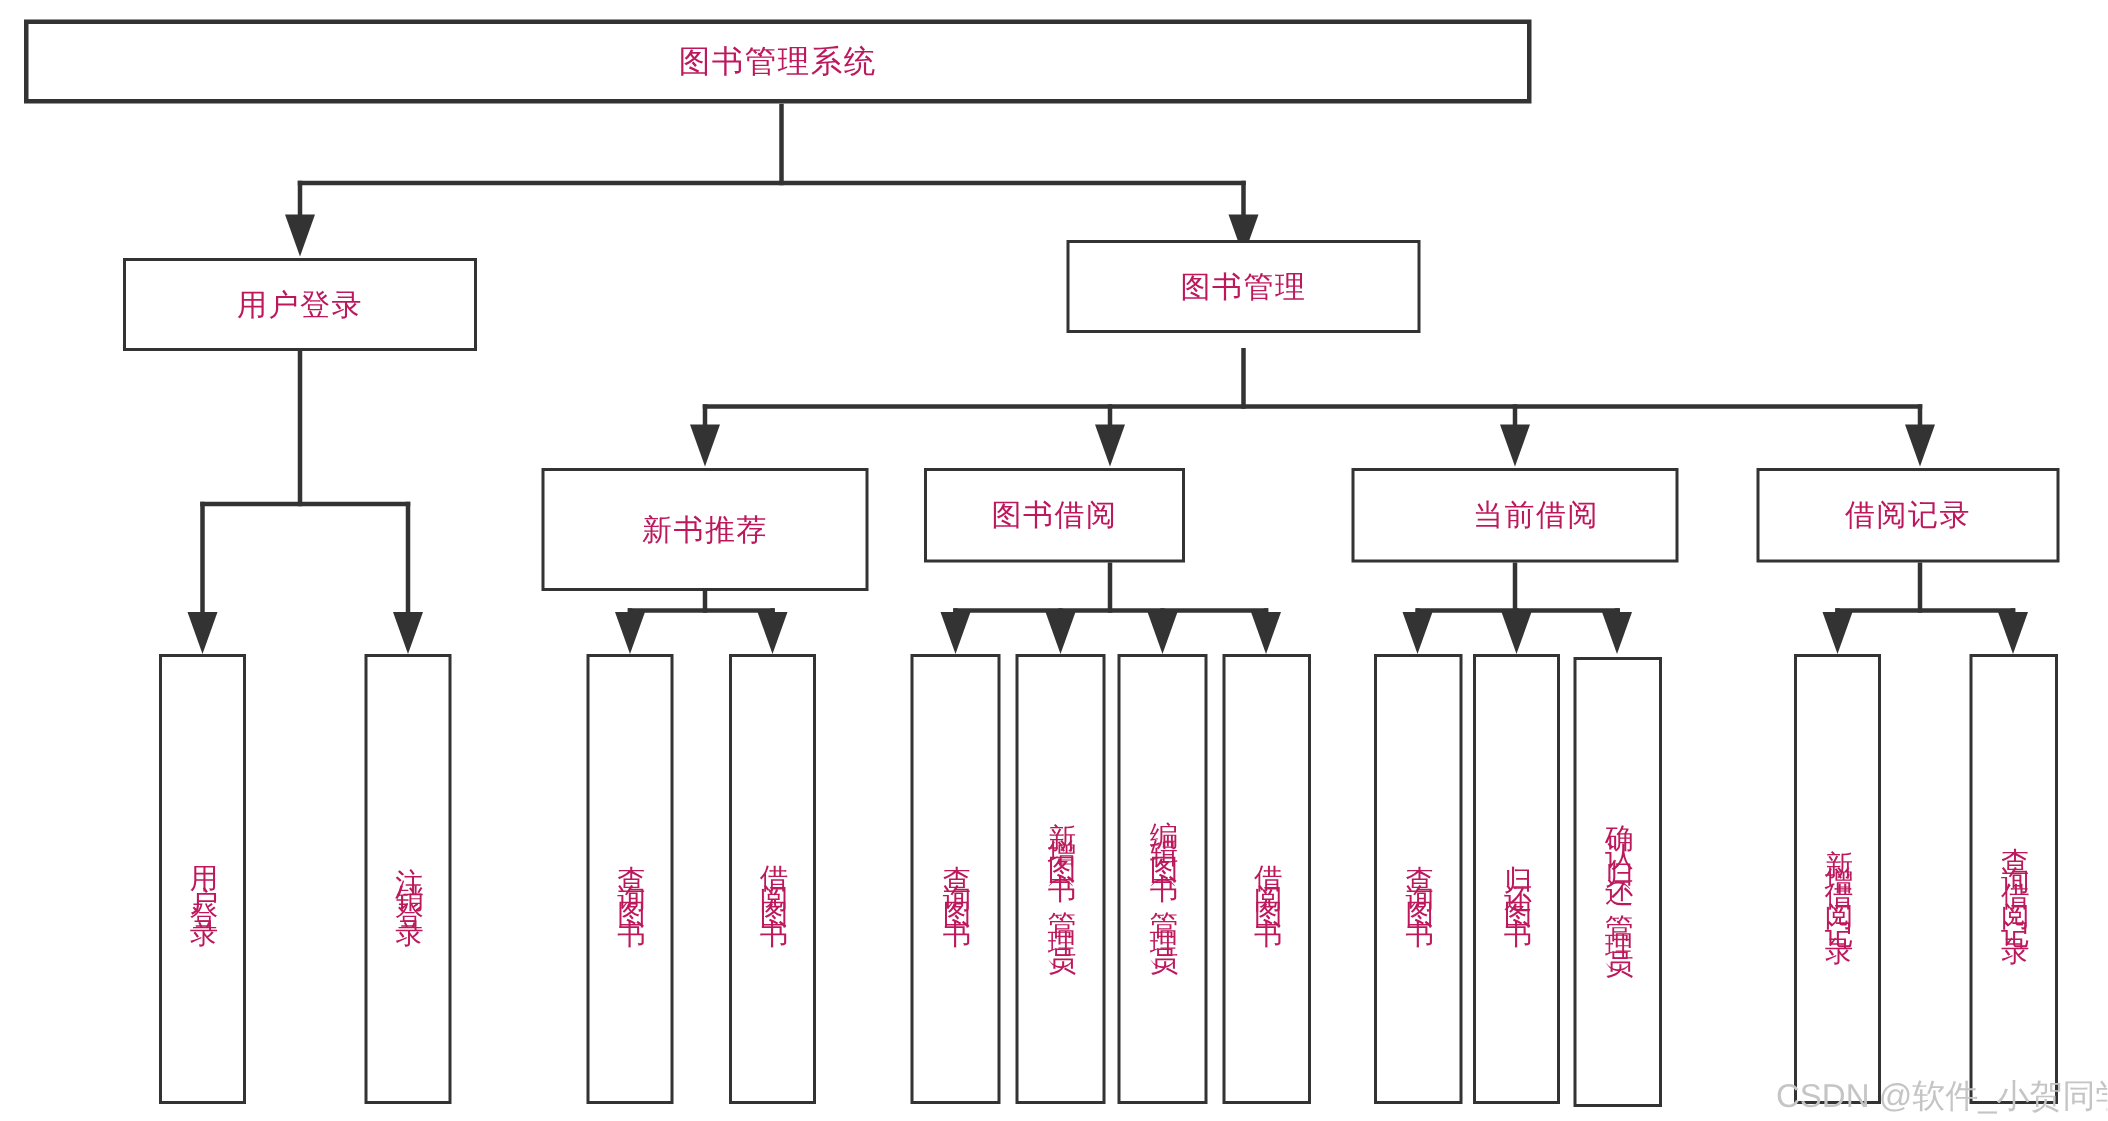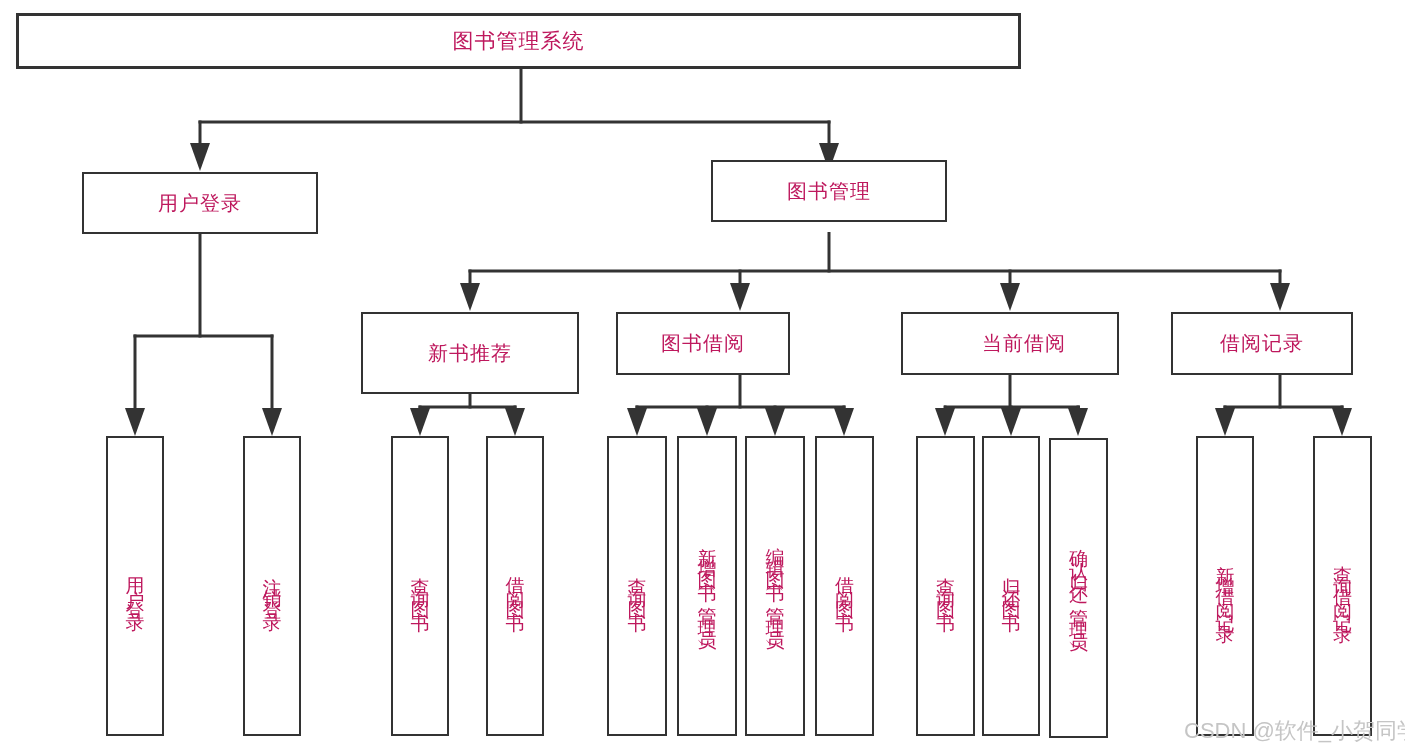--- a/index.html
+++ b/index.html
@@ -98,21 +98,21 @@
   </svg>
 
   <div class="node root" style="left:16px;top:13px;width:1005px;height:56px;">图书管理系统</div>
 
   <div class="node" style="left:82px;top:172px;width:236px;height:62px;">用户登录</div>
   <div class="node" style="left:711px;top:160px;width:236px;height:62px;">图书管理</div>
 
   <div class="node" style="left:361px;top:312px;width:218px;height:82px;">新书推荐</div>
   <div class="node" style="left:616px;top:312px;width:174px;height:63px;">图书借阅</div>
   <div class="node" style="left:901px;top:312px;width:218px;height:63px;padding-left:28px;">当前借阅</div>
-  <div class="node" style="left:1171px;top:312px;width:182px;height:63px;">借阅记录</div>
+  <div class="node" style="left:1171px;top:312px;width:202px;height:63px;">借阅记录</div>
 
   <div class="node v" style="left:106px;top:436px;width:58px;height:300px;">用户登录</div>
   <div class="node v" style="left:243px;top:436px;width:58px;height:300px;">注销登录</div>
 
   <div class="node v" style="left:391px;top:436px;width:58px;height:300px;">查询图书</div>
   <div class="node v" style="left:486px;top:436px;width:58px;height:300px;">借阅图书</div>
 
   <div class="node v" style="left:607px;top:436px;width:60px;height:300px;">查询图书</div>
   <div class="node v" style="left:677px;top:436px;width:60px;height:300px;">新增图书（管理员）</div>
   <div class="node v" style="left:745px;top:436px;width:60px;height:300px;">编辑图书（管理员）</div>

